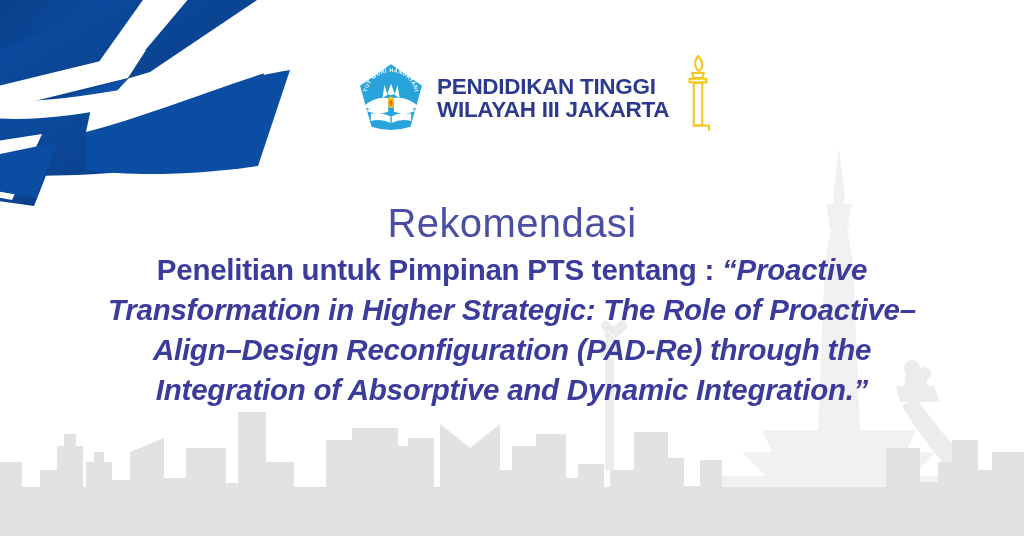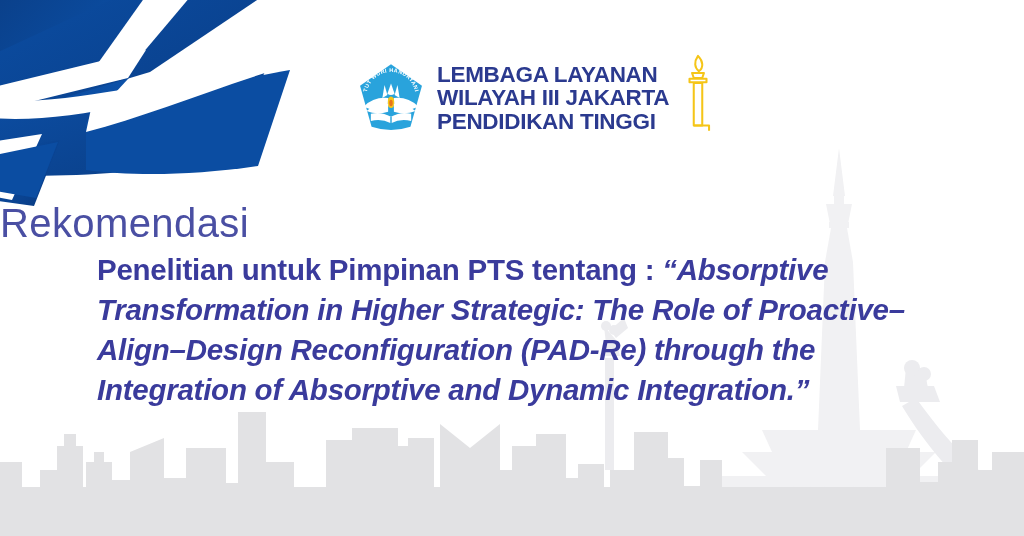--- a/index.html
+++ b/index.html
@@ -65,20 +65,21 @@
     margin-left: 2px;
     margin-top: -6px;
   }
 
   
   .headline-wrap {
     position: absolute;
     left: 0;
     top: 200px;
     width: 1024px;
+    text-align: center;
   }
   .kicker {
     font-family: "Liberation Sans", sans-serif;
     font-weight: 300;
     font-size: 40px;
     letter-spacing: 0.4px;
     color: #4a4fa3;
     line-height: 1.15;
     margin: 0 0 4px 0;
   }
@@ -248,40 +249,39 @@
         <path d="M54 50 Q74 48 88 62 Q72 70 55 64 Z" fill="#ffffff"></path>
         <path d="M46 58 Q28 58 16 68 Q30 74 46 69 Z" fill="#ffffff"></path>
         <path d="M54 58 Q72 58 84 68 Q70 74 54 69 Z" fill="#ffffff"></path>
 
         <path d="M50 76 Q36 68 22 72 L22 82 Q36 78 50 85 Z" fill="#ffffff"></path>
         <path d="M50 76 Q64 68 78 72 L78 82 Q64 78 50 85 Z" fill="#ffffff"></path>
         <path d="M49 76 L51 76 L51 86 L49 86 Z" fill="#29a3dc"></path>
       </svg>
 
       <div class="logo-text-block">
-        <div class="logo-line">LEMBAGA LAYANAN</div>
+        <div class="logo-line">PENDIDIKAN TINGGI</div>
         <div class="logo-line">WILAYAH III JAKARTA</div>
-        <div class="logo-line">PENDIDIKAN TINGGI</div>
       </div>
 
       <svg class="logo-monas" viewBox="0 0 40 100" xmlns="http://www.w3.org/2000/svg">
         <g fill="none" stroke="#f5c518" stroke-width="2.4" stroke-linejoin="round">
           <path d="M20 4 C 26 10, 27 18, 21 22 C 16 18, 15 11, 20 4 Z"></path>
           <path d="M13 24 L27 24 L25 30 L15 30 Z"></path>
           <path d="M10 31 L30 31 L30 35 L10 35 Z"></path>
           <path d="M15 36 L25 36 L25 86 L15 86 Z"></path>
           <path d="M15 86 L33 86 L33 92"></path>
         </g>
       </svg>
     </div>
 
     <div class="headline-wrap">
       <div class="kicker">Rekomendasi</div>
       <div class="title">
-        <span class="plain">Penelitian untuk Pimpinan PTS tentang : </span><span>“Absorptive</span>
+        <span class="plain">Penelitian untuk Pimpinan PTS tentang : </span><span>“Proactive</span>
         <span>Transformation in Higher Strategic: The Role of</span>
         <span>Proactive–Align–Design Reconfiguration (PAD-Re)</span>
         <span>through the Integration of Absorptive and Dynamic</span>
         <span>Integration.”</span>
       </div>
     </div>
 
   </div>
 </div>
 

